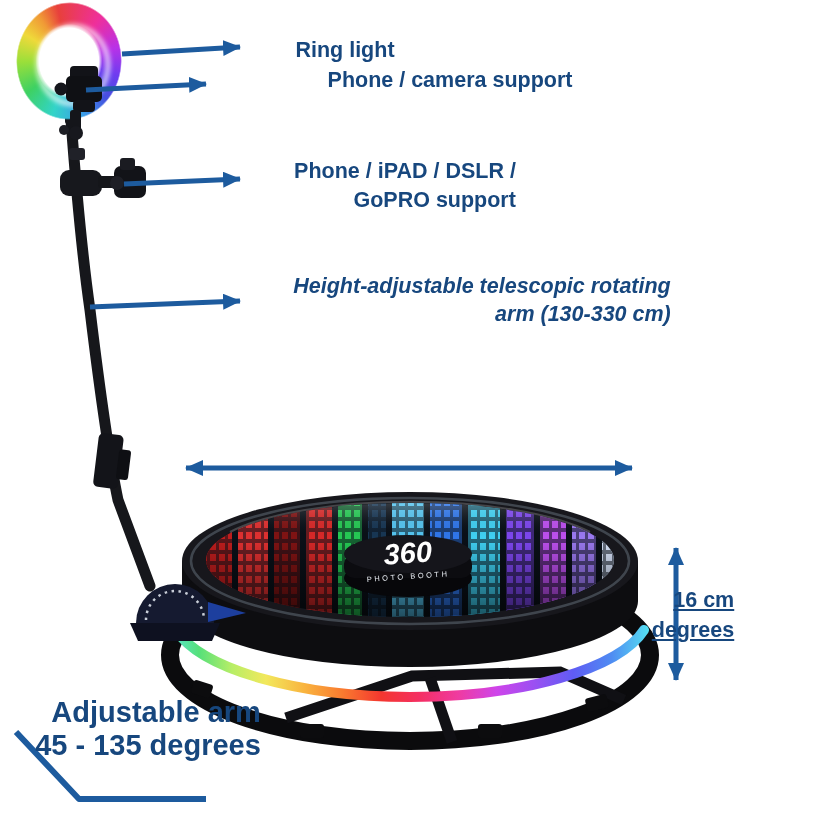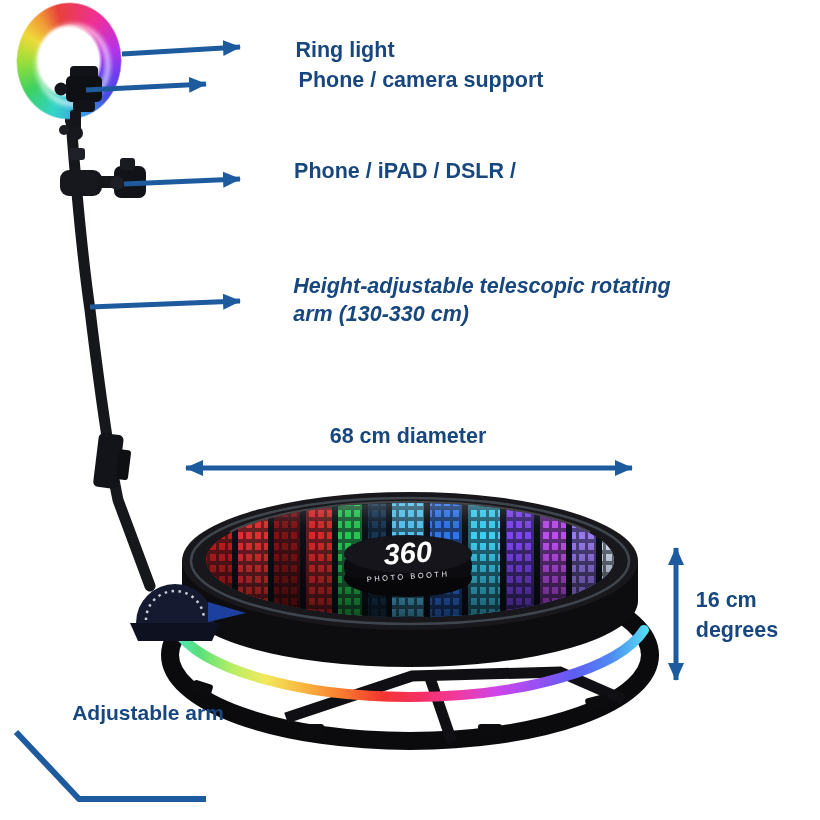--- a/index.html
+++ b/index.html
@@ -14,23 +14,23 @@
       #3b9ce8 49%, #32d4c8 58%, #3ed162 68%, #9adf3a 78%, #efd93a 87%,
       #f09a36 94%, #e8403c 100%);
     -webkit-mask:radial-gradient(closest-side,transparent 56%,#000 63%,#000 97%,transparent 100%);
             mask:radial-gradient(closest-side,transparent 56%,#000 63%,#000 97%,transparent 100%);
     transform:rotate(3deg);}
   .ring-glow{position:absolute;left:36px;top:24px;width:66px;height:74px;border-radius:50%;
     border:4px solid rgba(255,255,255,.85);filter:blur(2.5px);}
 
   
   .lbl{position:absolute;color:#17477e;font-weight:700;font-size:21.5px;
-       white-space:nowrap;transform:translateX(-50%);text-align:left;}
+       white-space:nowrap;transform:translateX(-50%);text-align:right;}
   .lh29 div{line-height:29px;margin-left:10px;} .lh28 div{line-height:28px;}
-  .lh30 div{line-height:30px;} .lh33 div{line-height:33px;font-size:21px;}
+  .lh30 div{line-height:30px;} .lh33 div{line-height:33px;font-size:29px;}
 </style>
 </head>
 <body>
 
 <div class="stage">
 
   <svg class="layer" viewBox="0 0 820 820">
     <defs>
       <linearGradient id="ledg" gradientUnits="userSpaceOnUse" x1="170" y1="0" x2="650" y2="0">
         <stop offset="0" stop-color="#59e8d8"></stop>
@@ -161,35 +161,36 @@
       <path d="M 124 184 L 240 179" marker-end="url(#ah)"></path>
       <path d="M 90 307 L 240 301" marker-end="url(#ah)"></path>
       <path d="M 186 468 L 632 468" marker-start="url(#ah)" marker-end="url(#ah)"></path>
       <path d="M 676 548 L 676 680" marker-start="url(#ah)" marker-end="url(#ah)"></path>
     </g>
     <path d="M 16 732 L 79 799 L 206 799" stroke="#1d5b9e" stroke-width="6" fill="none" stroke-linejoin="round"></path>
   </svg>
 
   <div class="lbl" style="left:345px;top:38px;">Ring light</div>
 
-  <div class="lbl" style="left:421px;top:68px;">Phone / camera support</div>
+  <div class="lbl" style="left:450px;top:68px;">Phone / camera support</div>
 
   <div class="lbl lh29" style="left:400px;top:157px;">
     <div>Phone / iPAD / DSLR /</div>
+    <div>GoPRO support</div>
   </div>
 
   <div class="lbl lh28" style="left:482px;top:272px;font-style:italic;">
     <div>Height-adjustable telescopic rotating</div>
     <div>arm (130-330 cm)</div>
   </div>
 
-  <div class="lbl" style="left:408px;top:424px;">68 cm diameter</div>
 
-  <div class="lbl lh30" style="left:737px;top:585px;">
+  <div class="lbl lh30" style="left:693px;top:585px;text-decoration:underline;">
     <div>16 cm</div>
     <div>degrees</div>
   </div>
 
   <div class="lbl lh33" style="left:148px;top:696px;">
     <div>Adjustable arm</div>
+    <div>45 - 135 degrees</div>
   </div>
 
 </div>
 
 </body></html>

